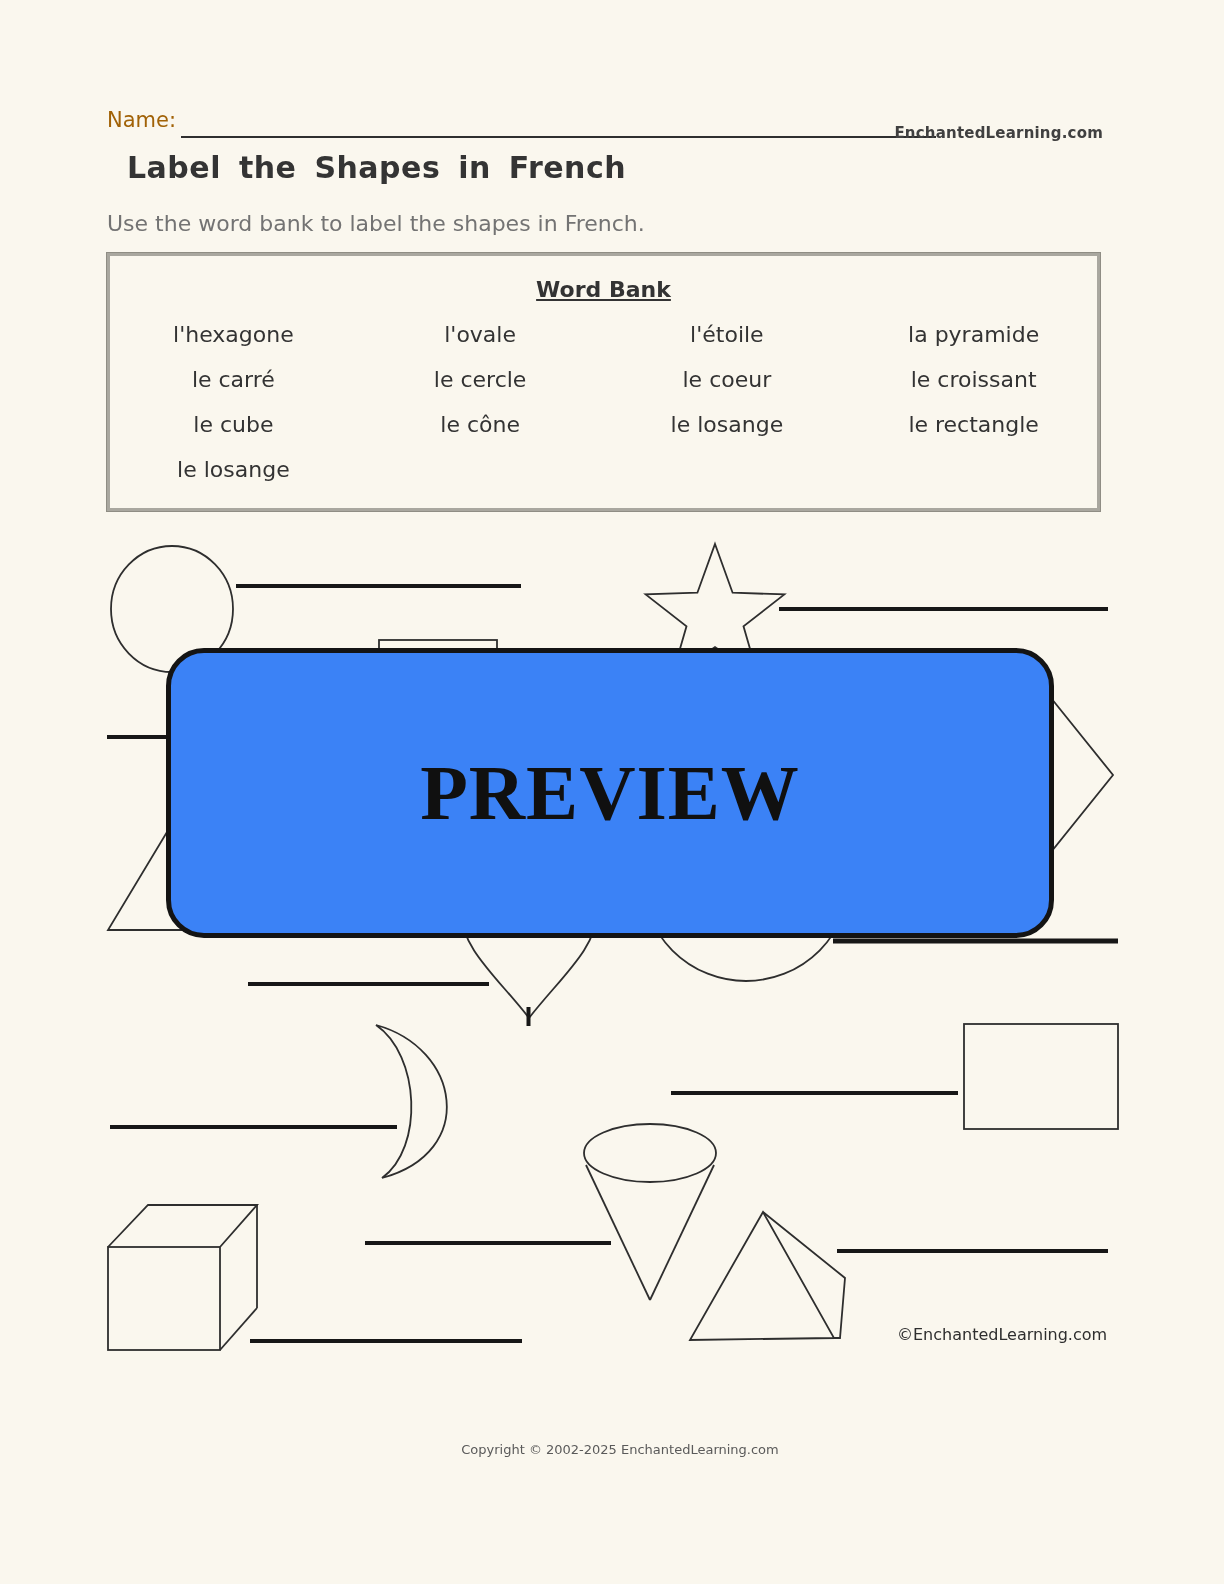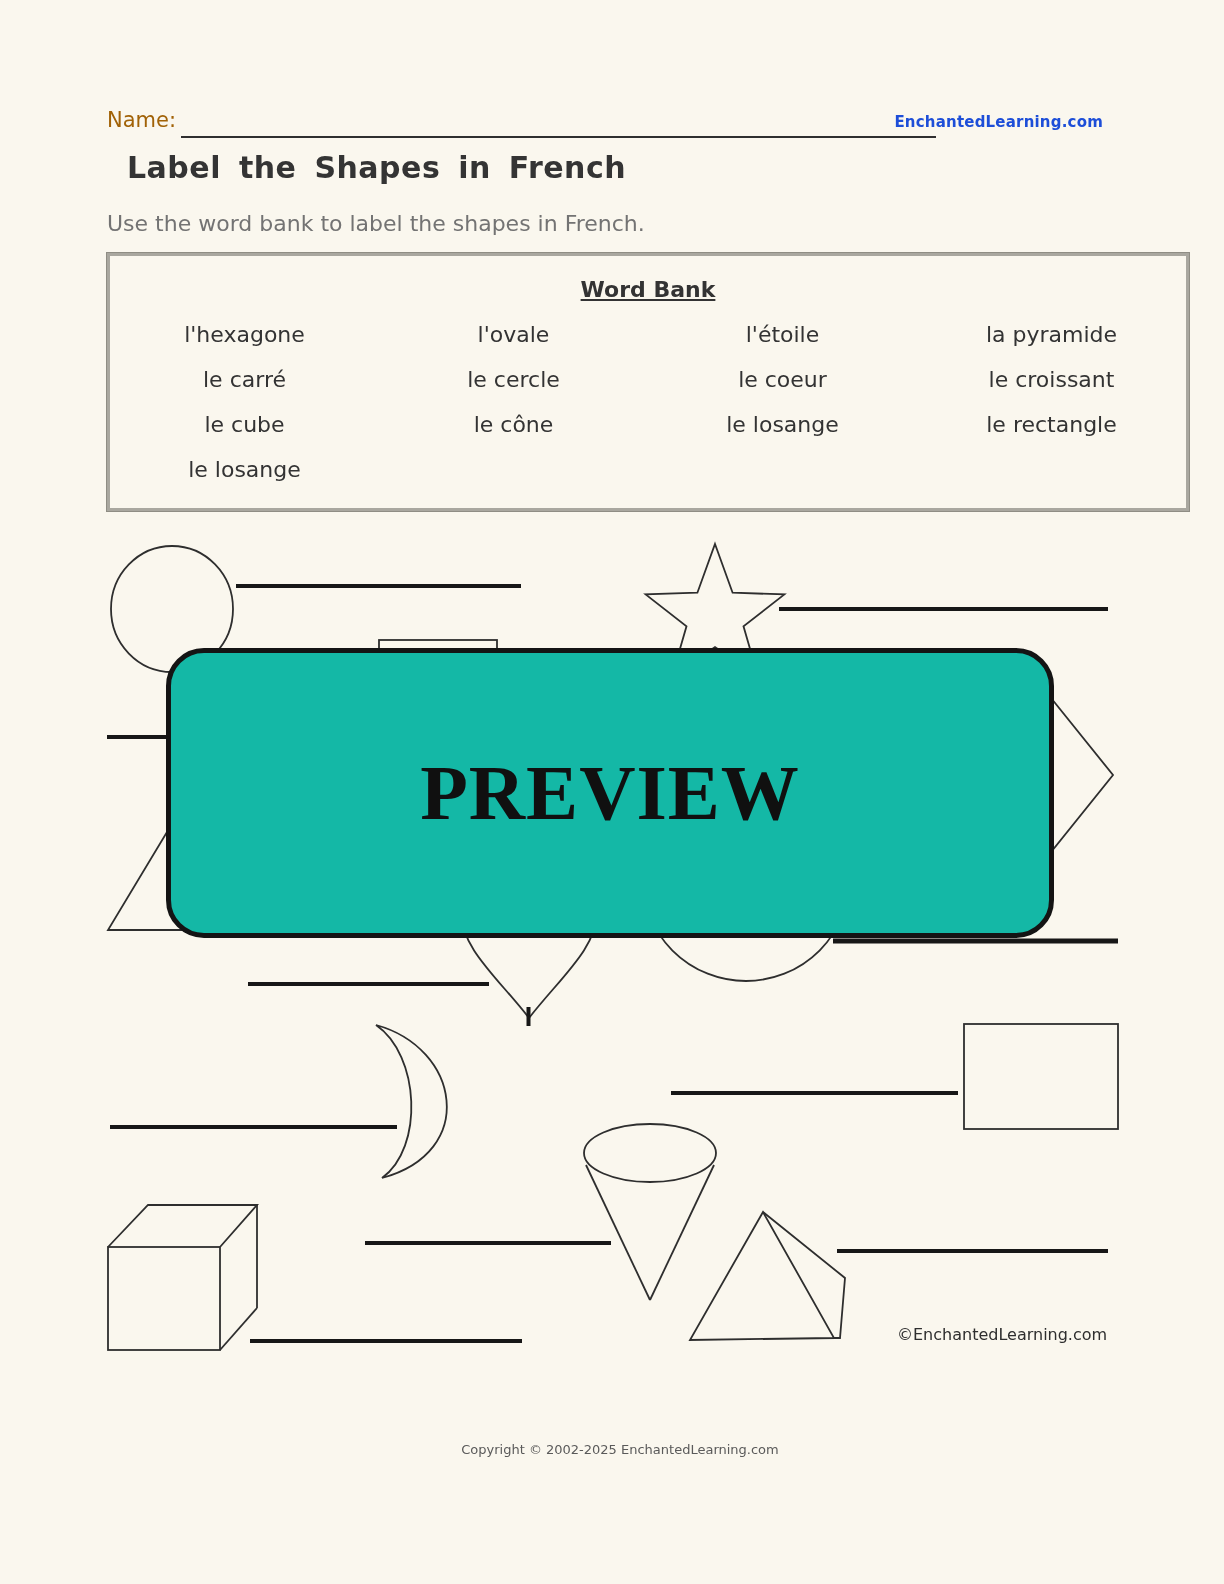--- a/index.html
+++ b/index.html
@@ -9,31 +9,31 @@
     background:#faf7ee;
     font-family:"DejaVu Sans", sans-serif;
     color:#333;
     overflow:hidden;
   }
   .abs { position:absolute; }
 
   
   .name-label { left:107px; top:108px; font-size:21px; color:#a16207; }
   .name-line  { left:181px; top:136px; width:755px; border-top:2px solid #2f2f2f; height:0; }
-  .site-logo  { right:121px; top:113px; font-size:15px; font-weight:600; color:#1d4ed8; letter-spacing:0.2px; }
+  .site-logo  { right:121px; top:124px; font-size:15px; font-weight:600; color:#404040; letter-spacing:0.2px; }
 
   .page-title {
     left:107px; top:150px; font-size:30px; font-weight:bold;
     color:#343434; letter-spacing:0.5px; word-spacing:7px;margin-left:20px;
   }
   .instructions { left:107px; top:211px; font-size:22px; color:#737373; }
 
   
   .wordbank {
-    left:107px; top:253px; width:1082px; height:258px;
+    left:107px; top:253px; width:993px; height:258px;
     border:3px solid #a9a79f; outline:1px solid #8f8d84;
     text-align:center;
   }
   .wb-title {
     margin-top:21px; font-size:22px; font-weight:bold;
     text-decoration:underline; color:#333; display:inline-block;
   }
   .wb-grid {
     margin-top:10px;
     display:grid; grid-template-columns:repeat(4,1fr);
@@ -43,21 +43,21 @@
 
   
   .shapes-svg { left:0; top:520px; }
   .shape { fill:none; stroke:#2e2e2e; stroke-width:1.8px; }
   .aline { stroke:#171717; stroke-width:4px; }
   .aline-thick { stroke:#171717; stroke-width:5px; }
 
   
   .preview {
     left:166px; top:648px; width:888px; height:290px;
-    background:#14b8a6; border:5px solid #141414; border-radius:38px;
+    background:#3b82f6; border:5px solid #141414; border-radius:38px;
     display:flex; flex-direction:column; align-items:center; justify-content:center;
     gap:34px; z-index:5;
   }
   .preview-title {
     font-family:"Liberation Serif", serif; font-weight:bold;
     font-size:78px; line-height:1; color:#101010; letter-spacing:1px;
   }
   .preview-subtitle {
     font-family:"Liberation Serif", serif; font-style:italic; font-weight:600;
     font-size:46px; line-height:1.2; color:#101010;

